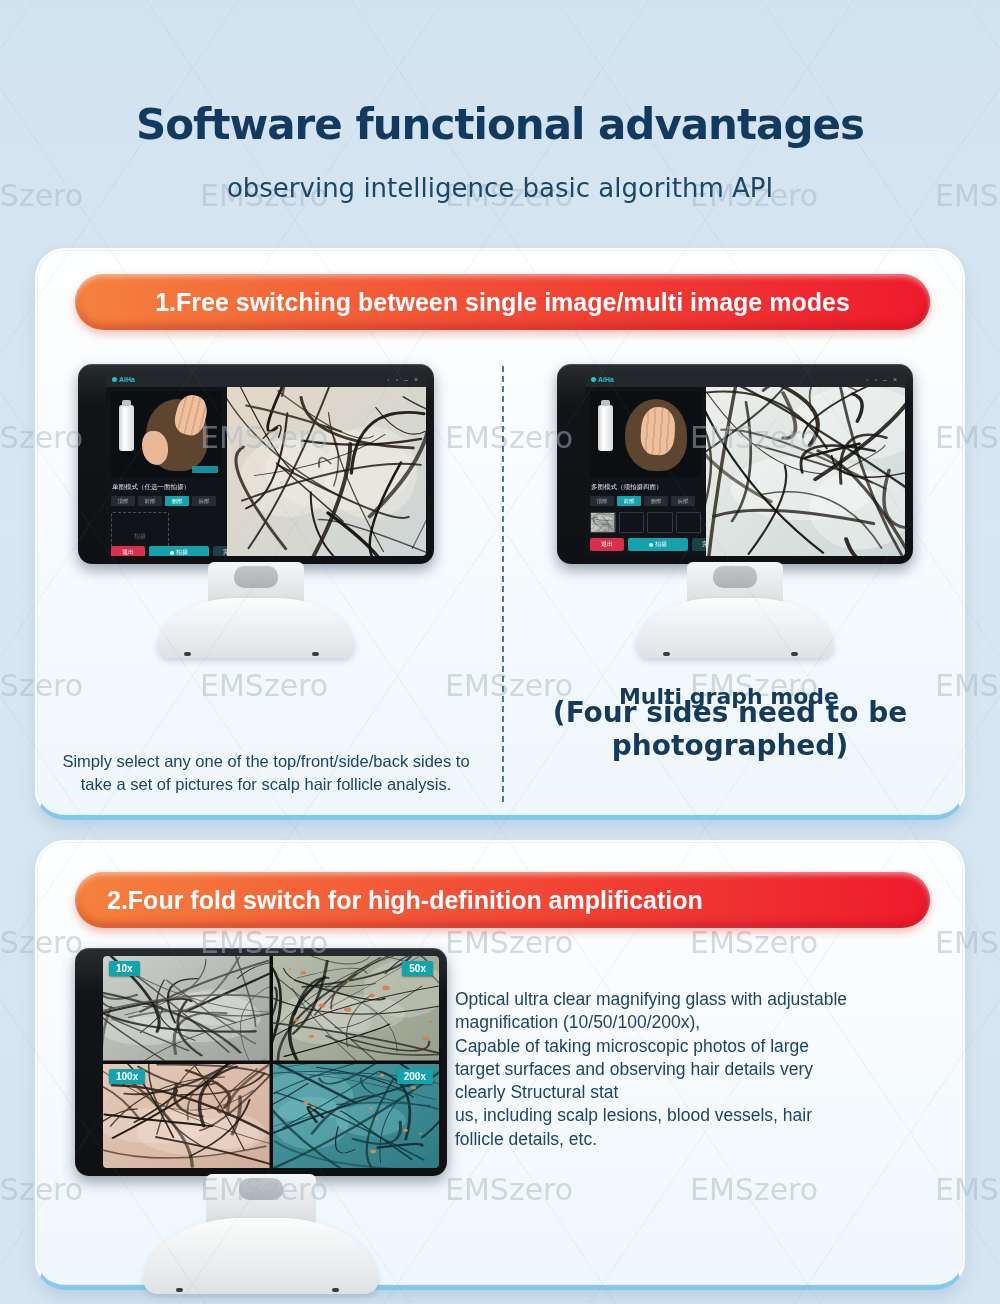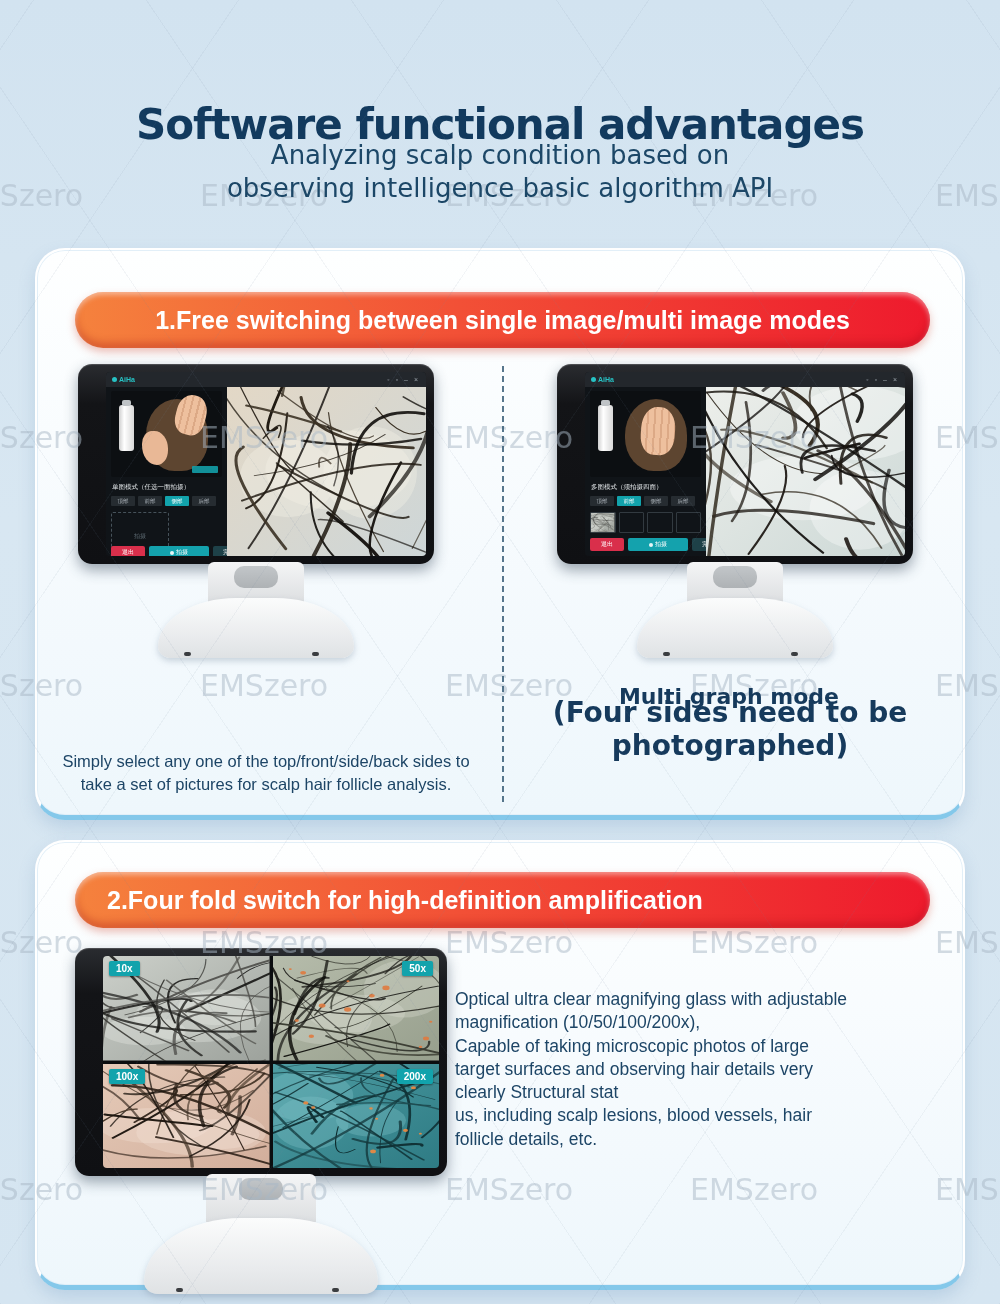--- a/index.html
+++ b/index.html
@@ -29,21 +29,21 @@
     border-bottom:5px solid #84c8ea;
     box-shadow:0 8px 16px rgba(110,150,190,.25), inset 0 0 0 1px #e2eff8;}
   #card1{top:248px;height:572px;}
   #card2{top:840px;height:450px;}
   .banner{position:absolute;left:75px;width:855px;height:56px;z-index:5;border-radius:28px;
     background:linear-gradient(90deg,#f5823d 0%,#f2543ا 0%,#f25036 45%,#ee1a2d 100%);
     background:linear-gradient(90deg,#f5823d 0%,#f25036 45%,#ee1a2d 100%);
     box-shadow:inset 0 3px 5px rgba(255,255,255,.45), inset 0 -5px 9px rgba(150,0,15,.3),
       0 4px 9px rgba(205,70,45,.35);
     color:#ffffff;font-weight:bold;font-size:25px;display:flex;align-items:center;}
-  #banner1{top:292px;justify-content:center;}
+  #banner1{top:274px;justify-content:center;}
   #banner2{top:872px;justify-content:flex-start;padding-left:32px;}
   
   .monitor{position:absolute;z-index:3;display:flex;flex-direction:column;align-items:center;}
   .bezel{background:linear-gradient(180deg,#2a2c30,#131417 20%,#0f1013);border-radius:14px;
     padding:8px;box-shadow:0 6px 14px rgba(40,60,80,.45), inset 0 1px 1px rgba(255,255,255,.18);}
   .screen{border-radius:4px;overflow:hidden;background:#14171a;display:flex;flex-direction:column;margin-left:20px;}
   .scr-top{height:15px;flex:0 0 15px;background:#23272c;display:flex;align-items:center;
     justify-content:space-between;padding:0 6px;}
   .scr-logo{color:#27c2c4;font-size:7px;font-weight:bold;display:flex;align-items:center;gap:2px;}
   .scr-logo::before{content:"";width:5px;height:5px;border-radius:50%;background:#27c2c4;}
@@ -115,21 +115,20 @@
   #body-right{left:514px;top:742px;width:432px;}
   #body2{left:455px;top:988px;width:495px;z-index:5;position:absolute;color:#1d4566;
     font-size:17.5px;line-height:1.33;text-align:left;white-space:pre-line;}
 </style>
 </head>
 <body>
 
 <div id="stage">
 
   <h1 class="page-title">Software functional advantages</h1>
-  <div class="page-sub" id="sub1">Analyzing scalp condition based on</div>
   <div class="page-sub" id="sub2">observing intelligence basic algorithm API</div>
 
   <div class="card" id="card1"></div>
   <div class="card" id="card2"></div>
 
   <div id="watermark-layer">
       <span class="wm" style="left: -45px; top: 178px;">EMSzero</span>
       <span class="wm" style="left: 200px; top: 178px;">EMSzero</span>
       <span class="wm" style="left: 445px; top: 178px;">EMSzero</span>
       <span class="wm" style="left: 690px; top: 178px;">EMSzero</span>

